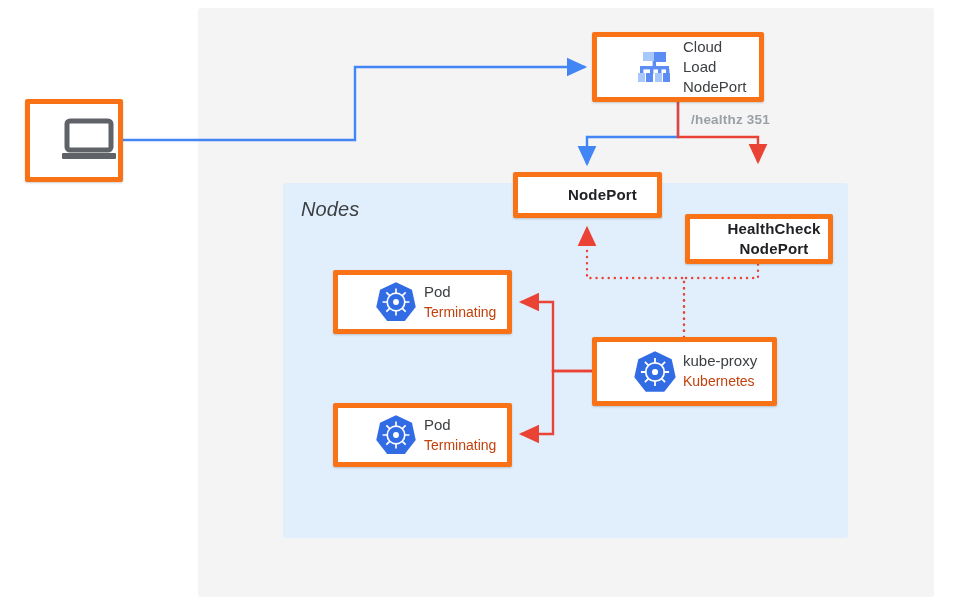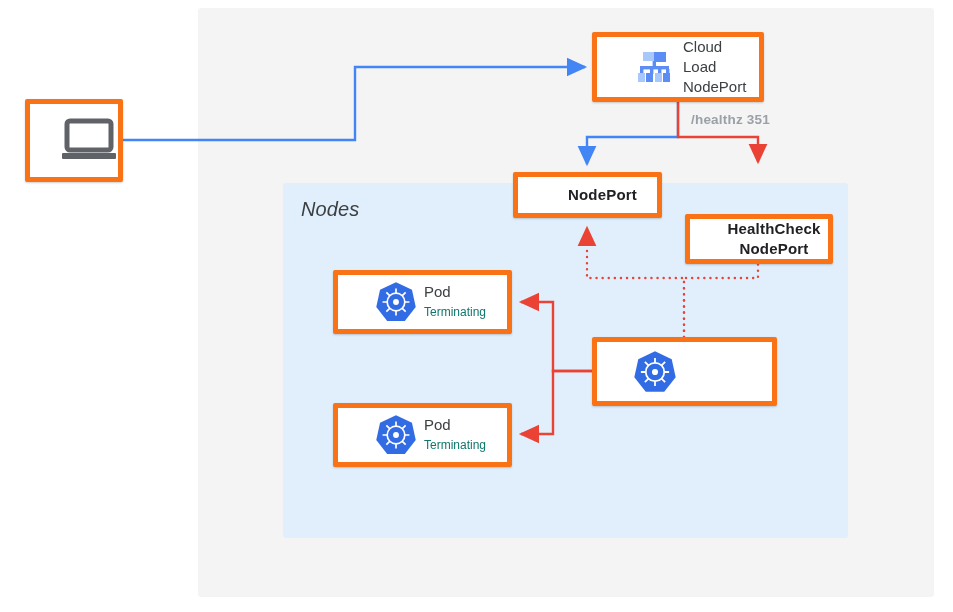--- a/index.html
+++ b/index.html
@@ -64,22 +64,22 @@
     color: #202124;
     line-height: 20px;
     letter-spacing: .2px;
   }
   .title-txt {
     font-size: 15px;
     color: #3c4043;
     line-height: 20px;
   }
   .sub-txt {
-    font-size: 12px;
-    color: #0f766e;
+    font-size: 14px;
+    color: #c2410c;
     line-height: 21px;
   }
   .txt-block { display: flex; flex-direction: column; }
 
   
   #client-box { left: 25px; top: 99px; width: 98px; height: 83px; }
   #clb-box    { left: 592px; top: 32px; width: 172px; height: 70px; }
   #nodeport-box { left: 513px; top: 172px; width: 149px; height: 46px; }
   #hc-nodeport-box { left: 685px; top: 170px; width: 148px; height: 50px; margin-top: 44px; }
   #pod1-box   { left: 333px; top: 270px; width: 179px; height: 64px; }
@@ -226,15 +226,19 @@
       <svg width="44" height="44" viewBox="0 0 100 100">
         <polygon points="50,3 88,21 97,62 71,95 29,95 3,62 12,21" fill="#326ce5"></polygon>
         <g fill="none" stroke="#ffffff" stroke-width="4">
           <circle cx="50" cy="50" r="21"></circle>
           <circle cx="50" cy="50" r="7" fill="#ffffff" stroke="none"></circle>
           <path d="M50,18 L50,29 M50,71 L50,82 M18,50 L29,50 M71,50 L82,50
                    M27,27 L35,35 M65,65 L73,73 M73,27 L65,35 M35,65 L27,73"></path>
         </g>
       </svg>
     </div>
+    <div class="txt-block">
+      <span class="title-txt">kube-proxy</span>
+      <span class="sub-txt">Kubernetes</span>
+    </div>
   </div>
 
 </div>
 
 </body></html>

